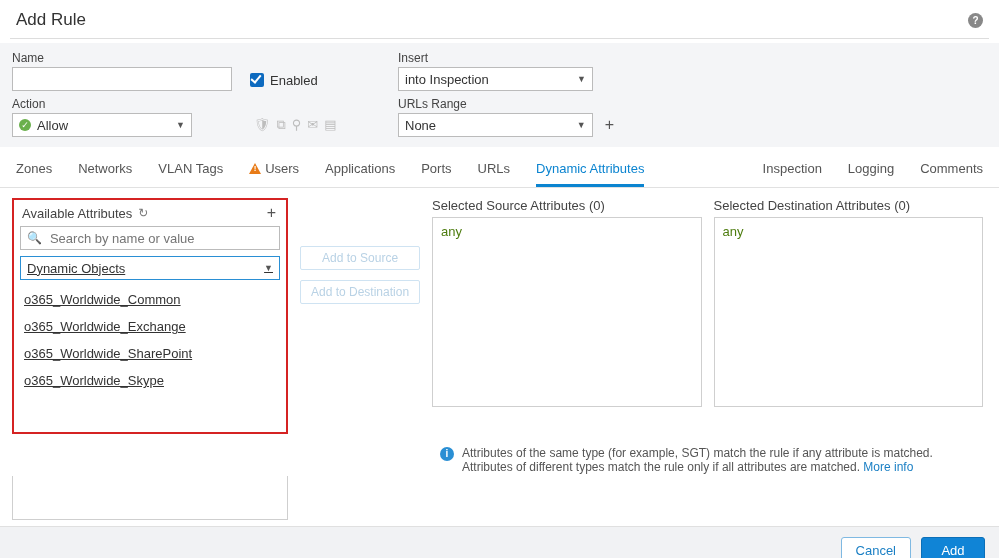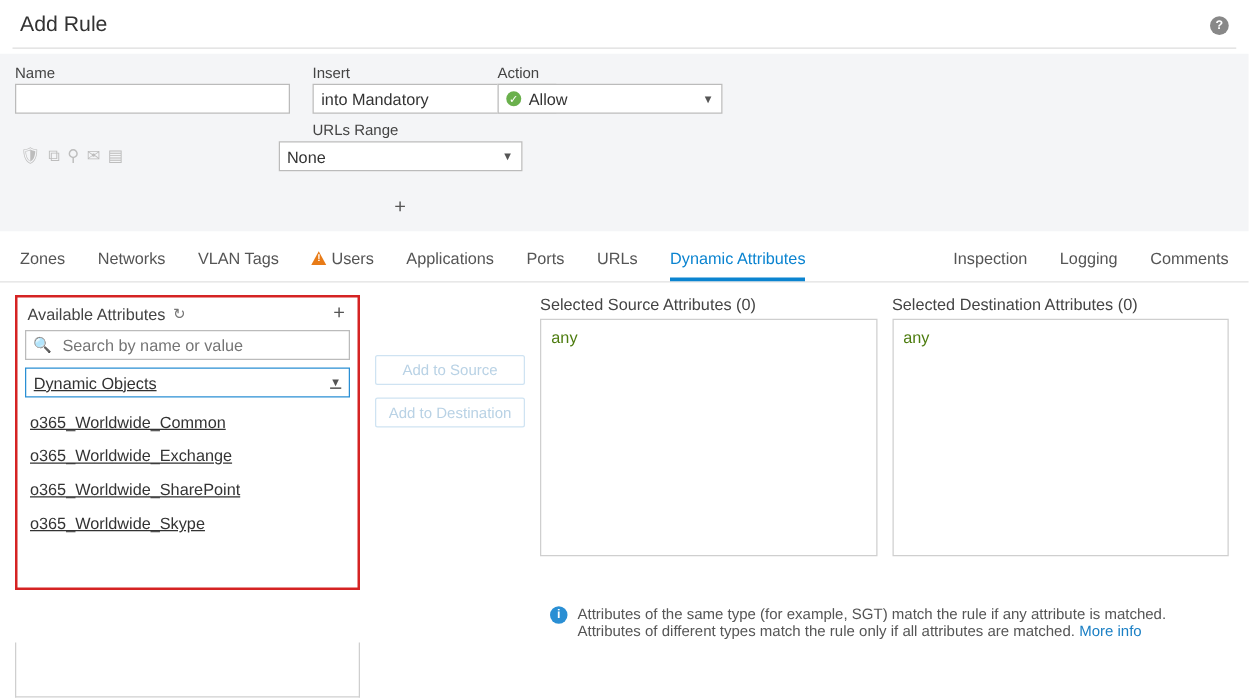--- a/index.html
+++ b/index.html
@@ -63,21 +63,21 @@
   .insert-select { width: 195px; }
   .action-row { display: flex; align-items: center; gap: 8px; }
   .allow-select { width: 180px; }
   .circle-green {
     width: 12px; height: 12px; border-radius: 50%; background: #6ab04c;
     display: inline-flex; align-items: center; justify-content: center;
     color:#fff; font-size:9px; line-height:12px;
   }
   .mini-icons { display: flex; gap: 6px; color: #bdbdbd; font-size: 13px; margin-left:4px;}
   .mini-icons span { cursor: default; }
-  .time-range-row { display:flex; align-items:center; gap:20px;flex-direction:column; }
+  .time-range-row { display:flex; align-items:center; gap:8px; }
   .time-select { width: 195px; }
   .plus-plain { color:#555; font-size:16px; padding:0 4px; cursor:pointer; }
 
   
   .tabs {
     display: flex; align-items: center; padding: 0 16px;
     border-bottom: 1px solid #e1e1e1; margin-top: 4px;
     justify-content: space-between;
   }
   .tabs-left, .tabs-right { display:flex; gap: 26px; }
@@ -187,25 +187,29 @@
   </div>
   <div class="hr"></div>
 
   <div class="top-grid">
 
     <div>
       <div class="field-label">Name</div>
       <input class="text-input" value="" style="">
     </div>
 
+    <div class="enabled-wrap">
+      <span class="chk"></span>
+      <span>Enabled</span>
+    </div>
 
     <div>
       <div class="field-label">Insert</div>
       <div class="select insert-select">
-        <span>into Mandatory</span>
+        <span>into Inspection</span>
         <span class="caret">▼</span>
       </div>
     </div>
 
     <div>
       <div class="field-label">Action</div>
       <div class="action-row">
         <div class="select allow-select">
           <span style="display:flex;align-items:center;gap:6px;">
             <span class="circle-green">✓</span>

